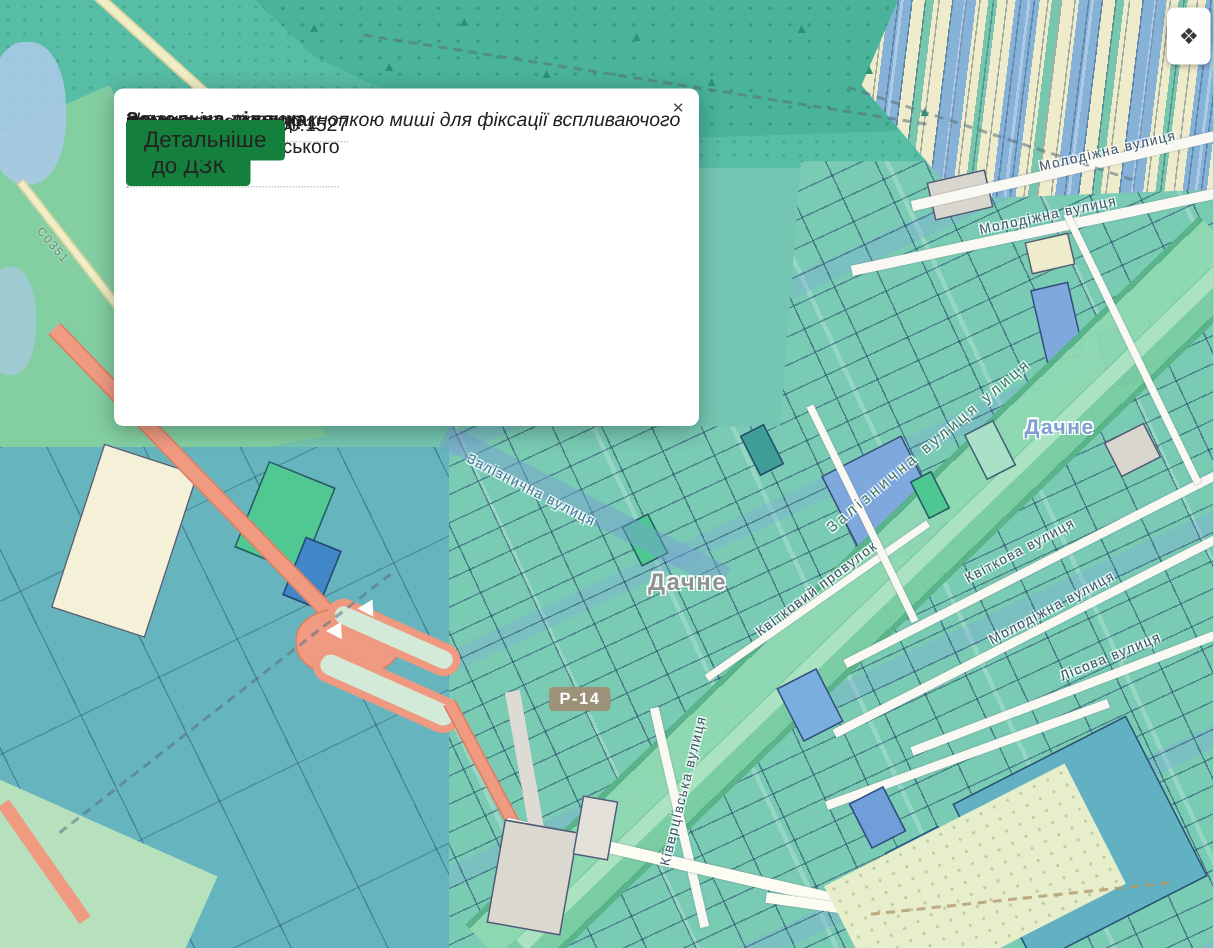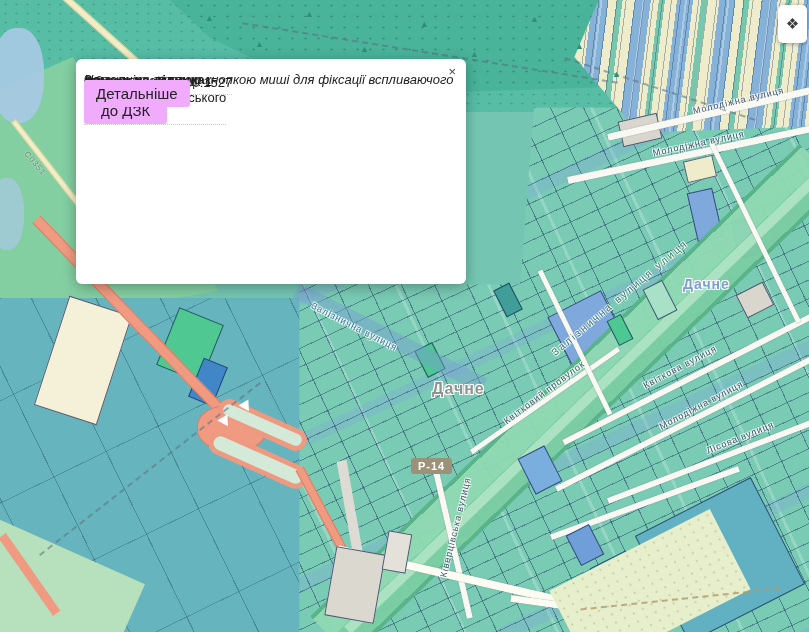--- a/index.html
+++ b/index.html
@@ -118,21 +118,21 @@
   .sl4{left:707px;top:446px;transform:rotate(-22deg);}
   .sl5{left:505px;top:417px;transform:rotate(-37deg);}
   .sl6{left:553px;top:348px;transform:rotate(-40deg);font-size:10px;letter-spacing:2.5px;color:#3f7a64;}
   .sl7{left:312px;top:300px;transform:rotate(27deg);color:#3f7d9a;}
   .sl8{left:443px;top:572px;transform:rotate(-76deg);}
   .pl{white-space:nowrap;text-shadow:-1px -1px 0 #fff,1px -1px 0 #fff,-1px 1px 0 #fff,1px 1px 0 #fff;}
   .pl0{left:432px;top:380px;font-size:16px;font-weight:bold;color:#8d9490;letter-spacing:1px;}
   .pl1{left:683px;top:276px;font-size:14px;font-weight:bold;color:#7c9fd0;letter-spacing:1px;}
   .pl2{left:424px;top:585px;font-size:20px;color:#97a79e;letter-spacing:2px;}
   .shield{left:366px;top:458px;background:#9b9279;color:#fff;font-size:11px;font-weight:bold;
-    padding:2px 7px;border-radius:3px;letter-spacing:1px;margin-left:45px;}
+    padding:2px 7px;border-radius:3px;letter-spacing:1px;}
   .route-sm{left:26px;top:148px;transform:rotate(50deg);font-size:8px;color:#6d8a70;letter-spacing:1px;
     text-shadow:0 0 2px #fff;}
 
   
   .layers-btn{left:778px;top:5px;width:29px;height:38px;background:#fff;border-radius:5px;
     box-shadow:0 1px 4px rgba(0,0,0,.35);display:flex;align-items:center;justify-content:center;
     font-size:15px;color:#3a3a3a;cursor:pointer;}
 
   
   .popup{left:76px;top:59px;width:390px;height:225px;background:#fff;border-radius:6px;
@@ -141,21 +141,21 @@
   .popup .close{position:absolute;top:4px;right:8px;font-size:13px;line-height:13px;color:#444;
     background:none;border:none;cursor:pointer;padding:2px;font-family:"Liberation Sans",sans-serif;}
   .popup .line1{margin:2px 0 8px 0;}
   .popup .line2{font-style:italic;margin:0 0 14px 0;}
   .popup h3{font-size:13.5px;margin:0 0 8px 0;}
   .popup table{border-collapse:collapse;width:100%;font-size:13px;}
   .popup td{padding:3px 0 4px 0;vertical-align:top;}
   .popup tr.sep td{border-bottom:1px dotted #c9c9c9;}
   .popup td.k{font-weight:bold;width:74px;}
   .popup .btnrow{display:flex;justify-content:space-between;margin-top:8px;}
-  .popup button.act{background:#f0abfc;border:none;border-radius:3px;padding:5px 12px;
+  .popup button.act{background:#15803d;border:none;border-radius:3px;padding:5px 12px;
     font-size:15px;color:#222;cursor:pointer;font-family:"Liberation Sans",sans-serif;}
 </style>
 </head>
 <body>
 
 <div id="stage">
 
   <div class="top-forest"></div>
   <div class="forest-dark"></div>
   <div class="field-topleft"></div>

